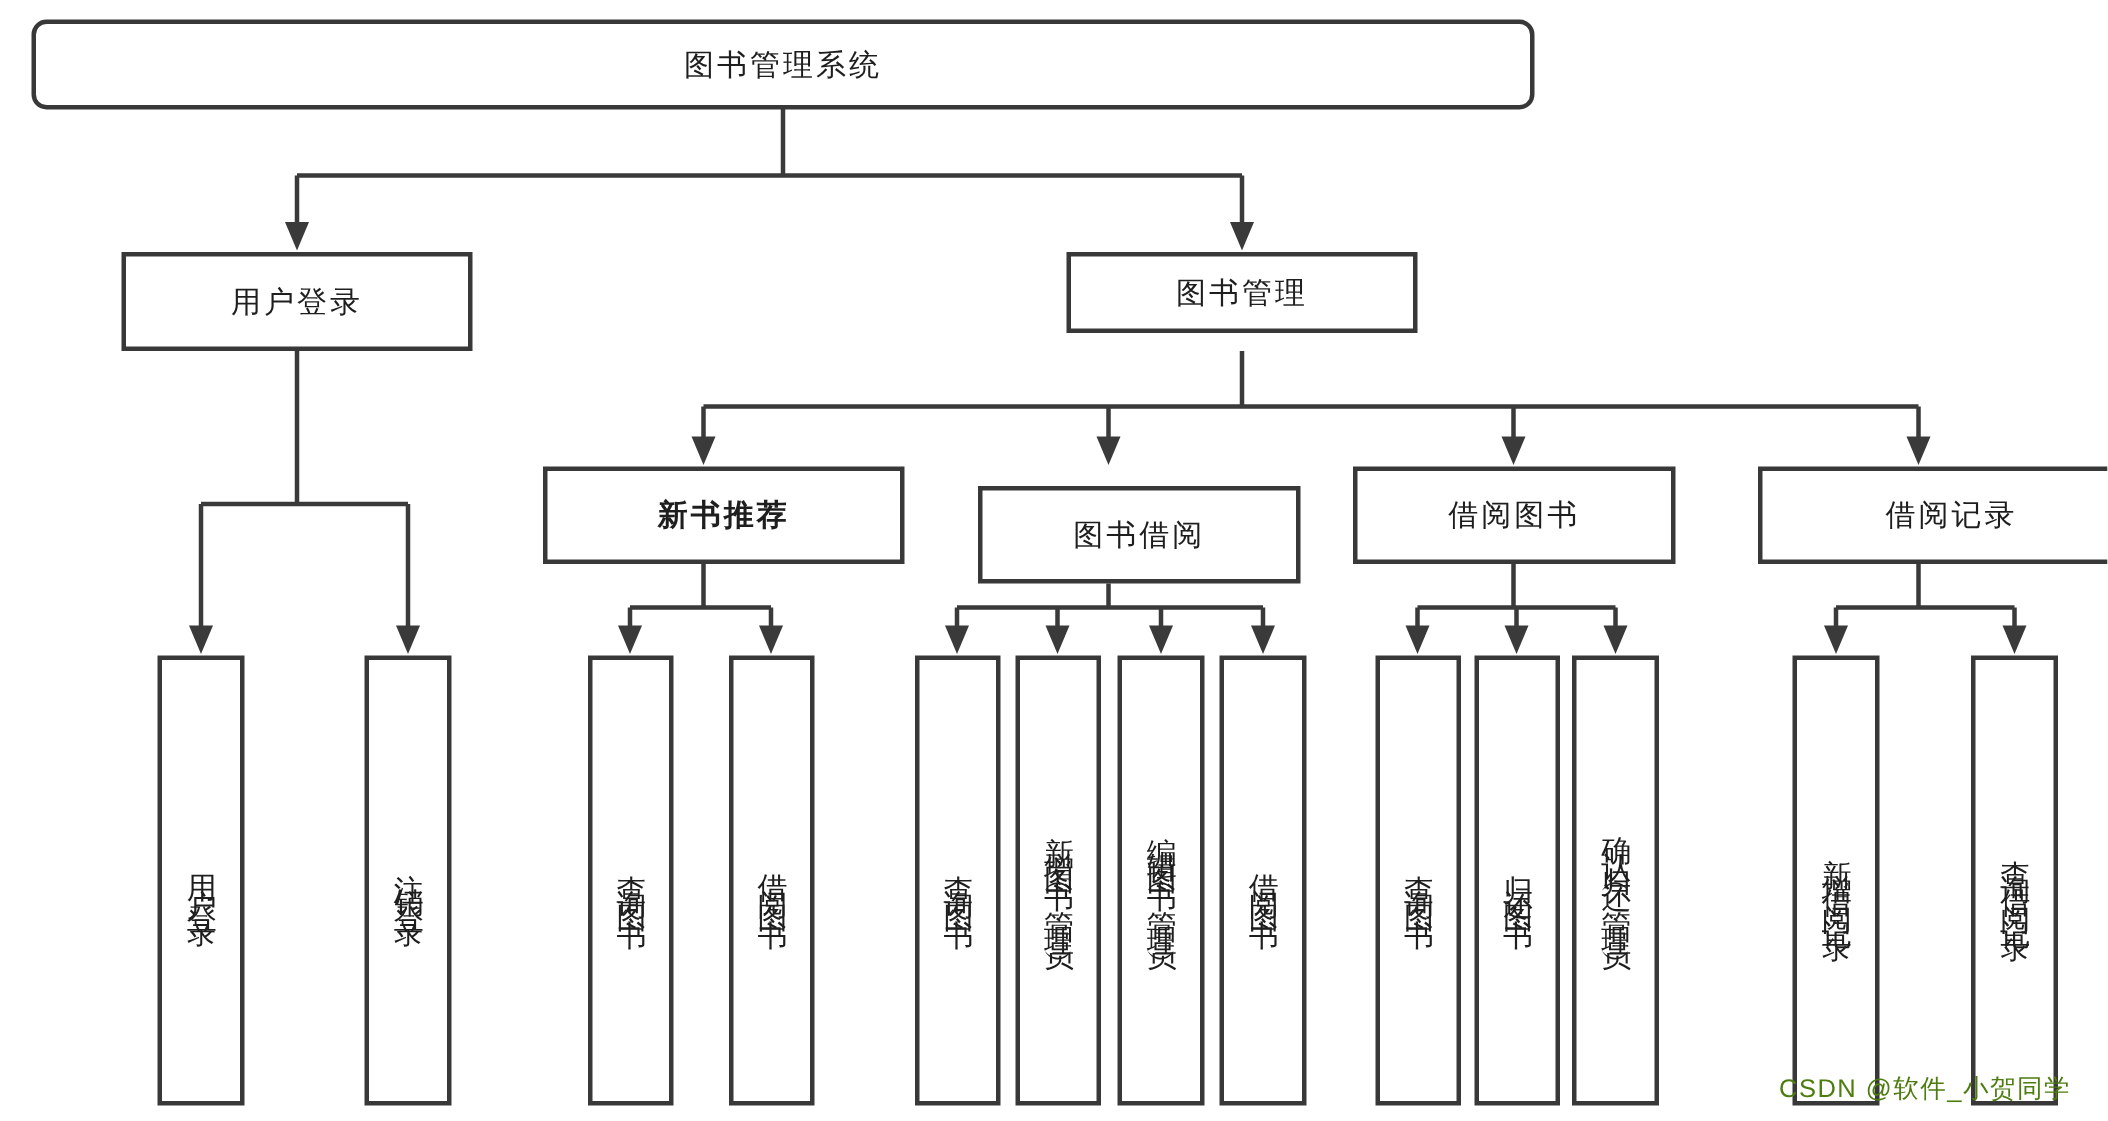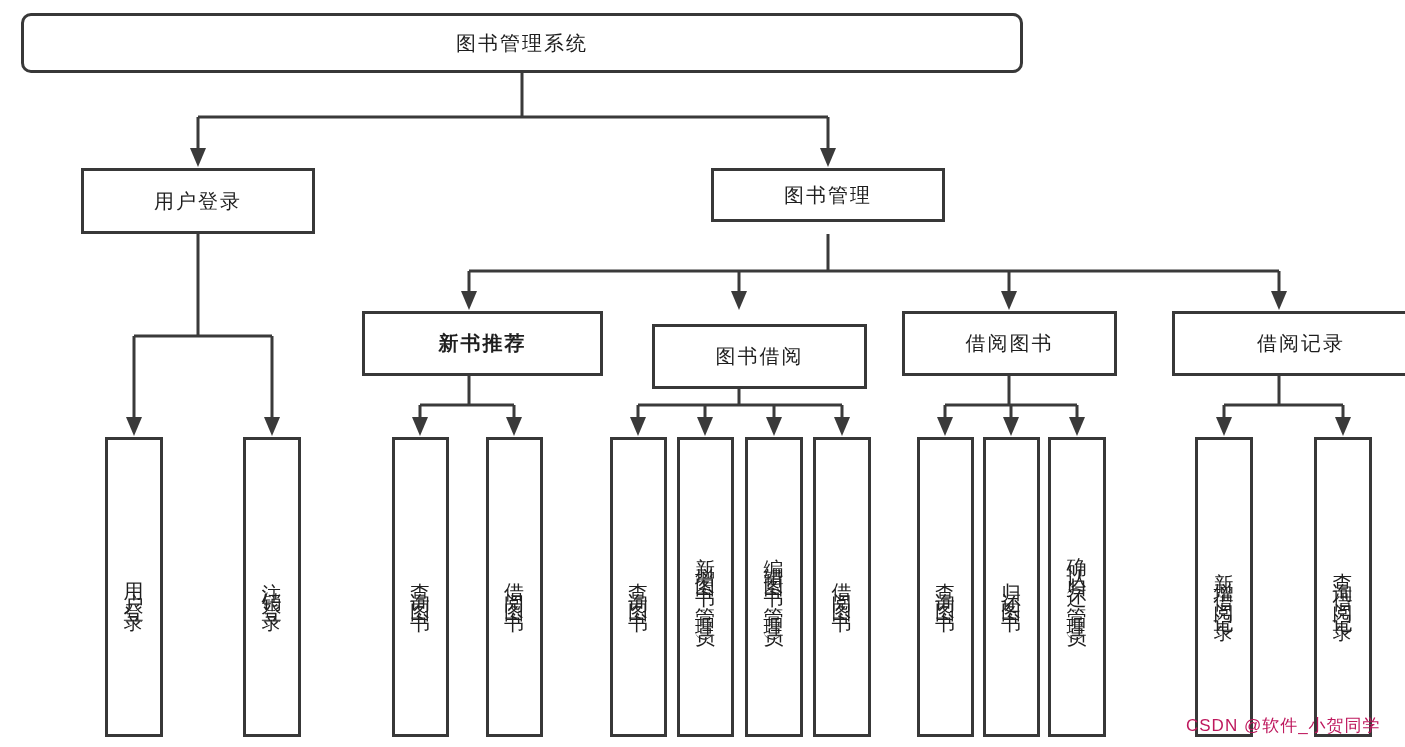--- a/index.html
+++ b/index.html
@@ -38,21 +38,21 @@
     font-size: 20px;
     line-height: 1.1;
     letter-spacing: 10px;
     white-space: nowrap;
   }
   #watermark {
     position: absolute;
     left: 1186px;
     top: 714px;
     font-size: 17px;
-    color: #be185d;
+    color: #4d7c0f;
     letter-spacing: 1px;
     white-space: nowrap;
   }
 </style>
 </head>
 <body>
 
 <div id="canvas">
 
   <svg id="connectors" viewBox="0 0 1405 747" xmlns="http://www.w3.org/2000/svg">

